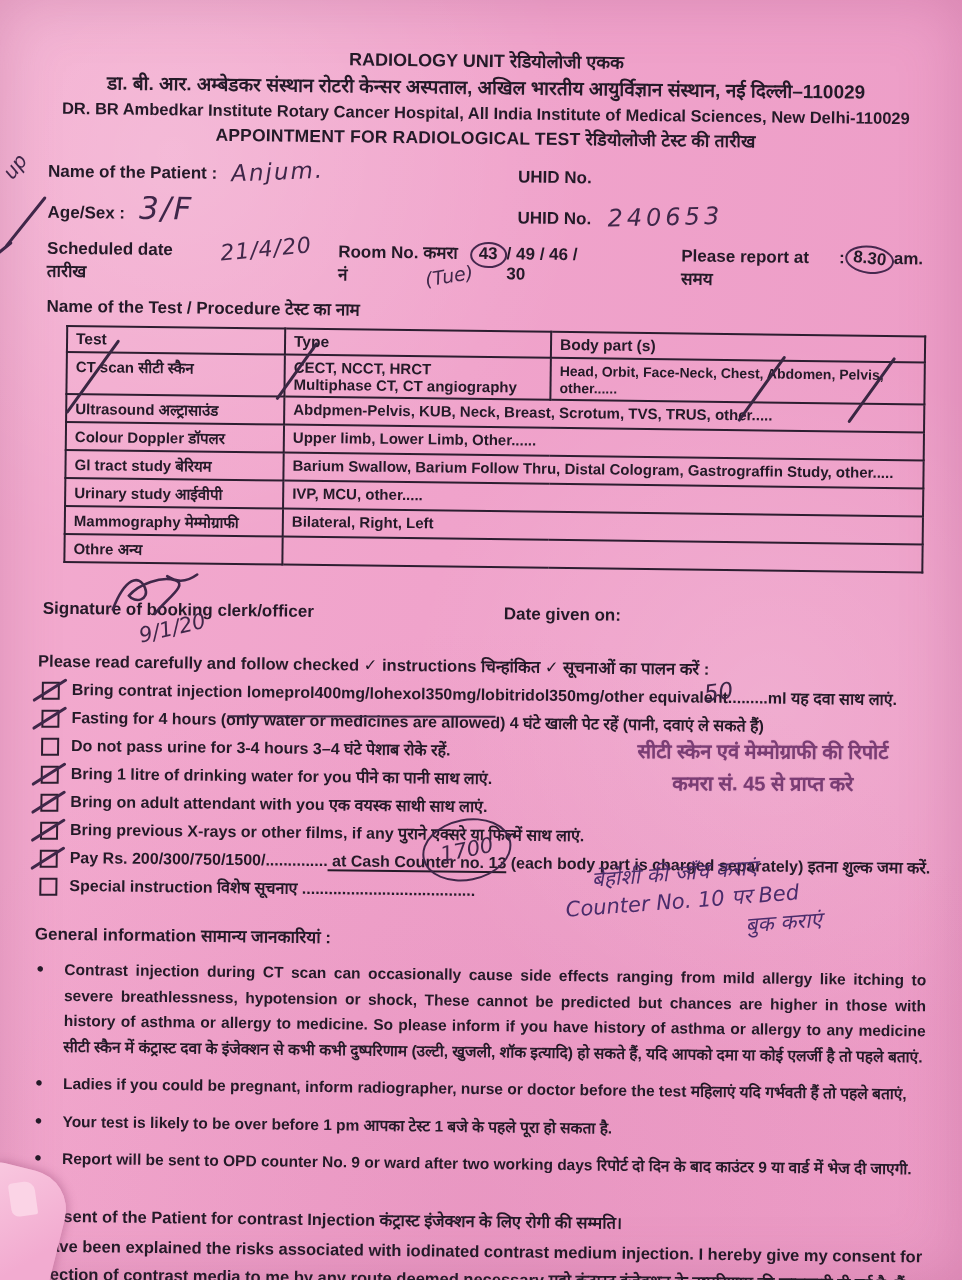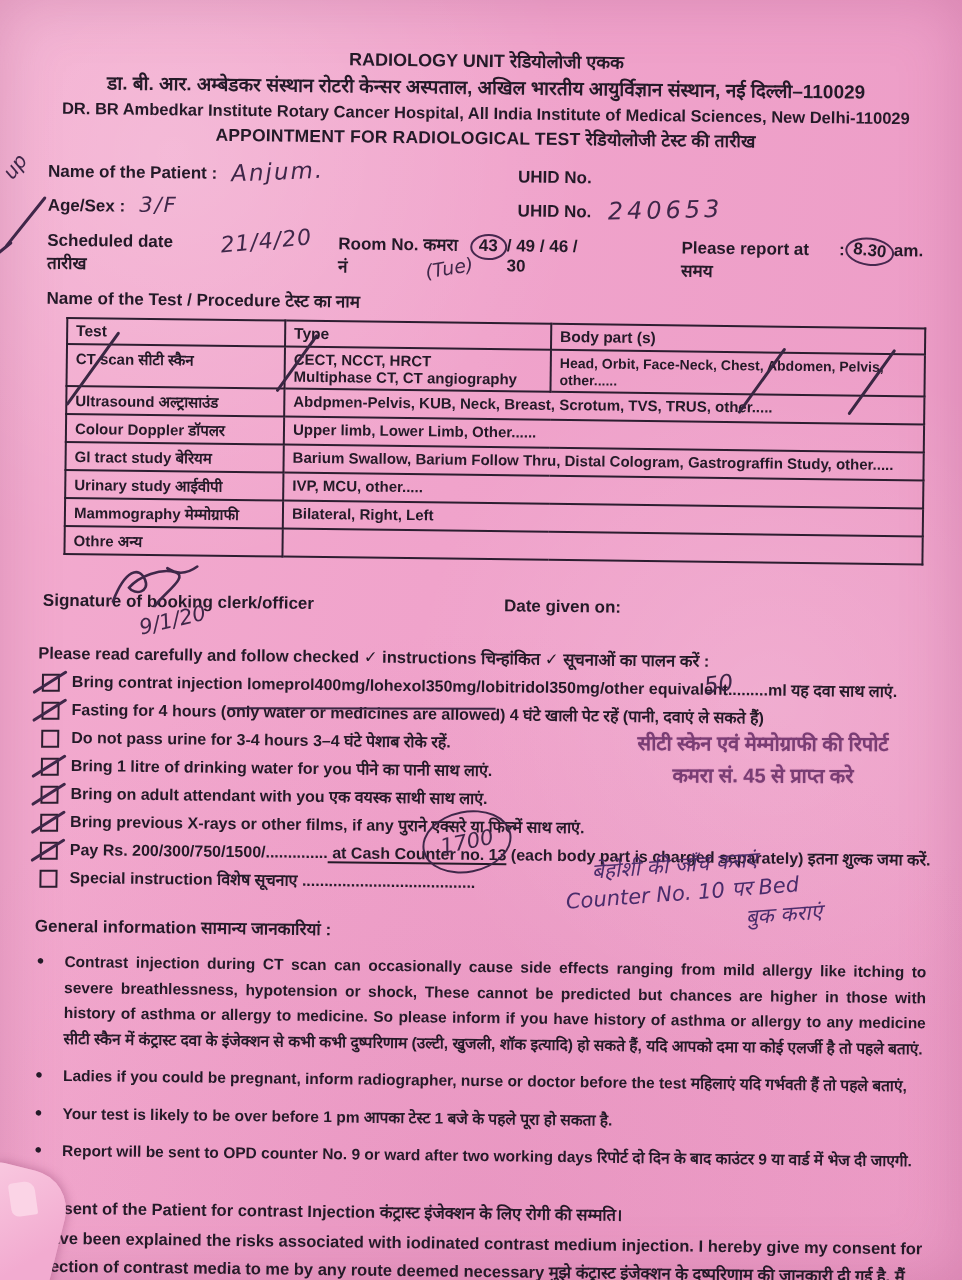--- a/index.html
+++ b/index.html
@@ -17,21 +17,21 @@
   .hdr{text-align:center;padding-top:48px;line-height:1.45;}
   .hdr .l1{font-size:18px;}
   .hdr .l2{font-size:19px;}
   .hdr .l3{font-size:16.5px;}
   .hdr .l4{font-size:17.5px;letter-spacing:.2px;}
   
   .pblock{position:relative;margin:10px 42px 0 44px;font-size:17px;}
   .prow{display:flex;align-items:baseline;margin-top:7px;}
   .pleft{flex:0 0 470px;display:flex;align-items:baseline;gap:14px;}
   .hw-name{font-size:23px;letter-spacing:2px;transform:rotate(-3deg);}
-  .hw-big{font-size:21px;letter-spacing:2px;}
+  .hw-big{font-size:31px;letter-spacing:2px;}
   .hw-irch{font-size:24px;letter-spacing:4px;transform:rotate(-2deg);display:inline-block;}
   .schedrow{display:flex;align-items:baseline;margin-top:9px;position:relative;}
   .hw-date{font-size:22px;letter-spacing:1px;transform:rotate(-6deg);display:inline-block;}
   .hw-tue{position:absolute;left:378px;top:26px;font-size:19px;transform:rotate(-10deg);}
   .circ{display:inline-block;border:2.5px solid #46284e;border-radius:50%;padding:0 7px 2px 7px;}
   .circ2{display:inline-block;border:2.5px solid #46284e;border-radius:50%;padding:1px 6px 3px 6px;transform:rotate(6deg);}
   .margin-mark{position:absolute;left:-2px;top:160px;z-index:5;}
   .margin-mark .t{display:inline-block;transform:rotate(-52deg);font-size:20px;}
   .mslash{position:absolute;background:#3f2749;height:2.5px;border-radius:2px;}
   

